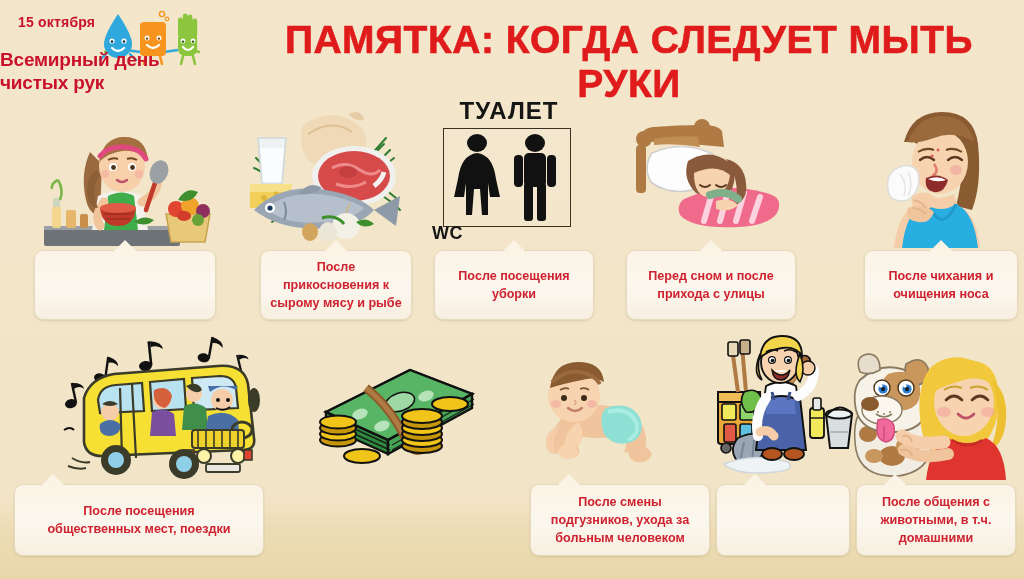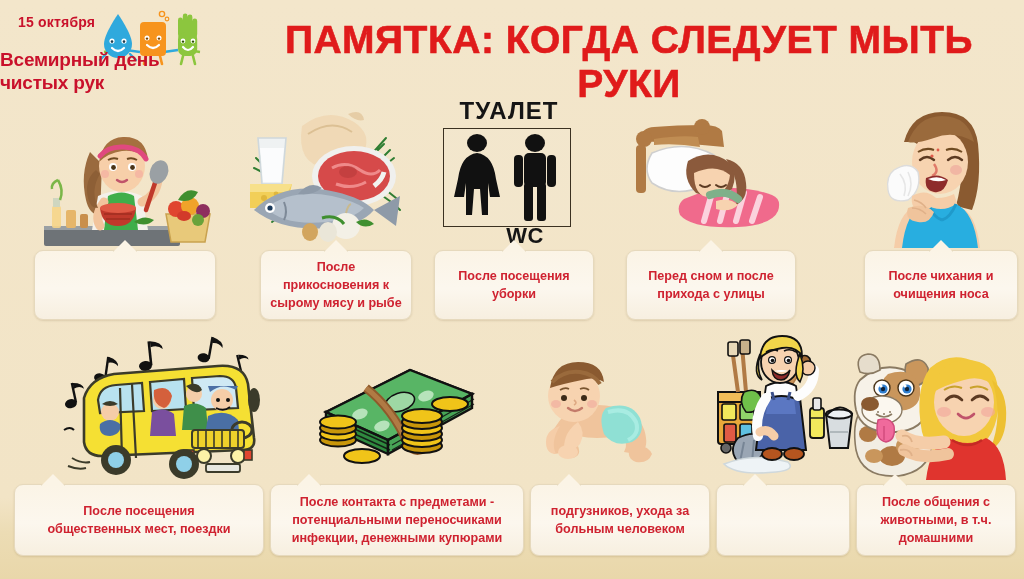--- a/index.html
+++ b/index.html
@@ -80,22 +80,22 @@
   #toilet-sign { position: absolute; left: 432px; top: 97px; width: 154px; height: 148px; }
   #toilet-label-top {
     position: absolute; left: 0; top: 0; width: 154px; text-align: center;
     font-size: 24px; font-weight: bold; color: #151515; letter-spacing: 1px;
   }
   #toilet-frame {
     position: absolute; left: 11px; top: 31px; width: 128px; height: 99px;
     border: 1.5px solid #3b3121; background: rgba(255,255,255,.06);
   }
   #toilet-label-bottom {
-    position: absolute; left: 16px; top: 126px; width: 154px; text-align: center;
-    font-size: 22px; font-weight: bold; color: #151515; letter-spacing: .5px;
+    position: absolute; left: 0; top: 126px; width: 154px; 
+    font-size: 18px; font-weight: bold; color: #151515; letter-spacing: .5px;
   }
 
   
   svg { display: block; overflow: visible; }
 </style>
 </head>
 <body>
 
 <div id="poster">
 
@@ -653,32 +653,25 @@
   </div>
 
   <div class="callout" style="left:14px; top:484px; width:250px; height:72px;">
     <span class="tail l"></span>
     <span>
       <span class="txt">После посещения</span>
       <span class="txt">общественных мест, поездки</span>
     </span>
   </div>
 
-  <div class="callout" style="left:270px; top:484px; width:254px; height:72px;">
-    <span class="tail l"></span>
-    <span>
-      <span class="txt">После контакта с предметами -</span>
-      <span class="txt">потенциальными переносчиками</span>
-      <span class="txt">инфекции, денежными купюрами</span>
-    </span>
-  </div>
 
   <div class="callout" style="left:530px; top:484px; width:180px; height:72px;">
     <span class="tail l"></span>
     <span>
+      <span class="txt">После смены</span>
       <span class="txt">подгузников, ухода за</span>
       <span class="txt">больным человеком</span>
     </span>
   </div>
 
   <div class="callout" style="left:716px; top:484px; width:134px; height:72px;">
     <span class="tail l"></span>
   </div>
 
   <div class="callout" style="left:856px; top:484px; width:160px; height:72px;align-items:center;">

